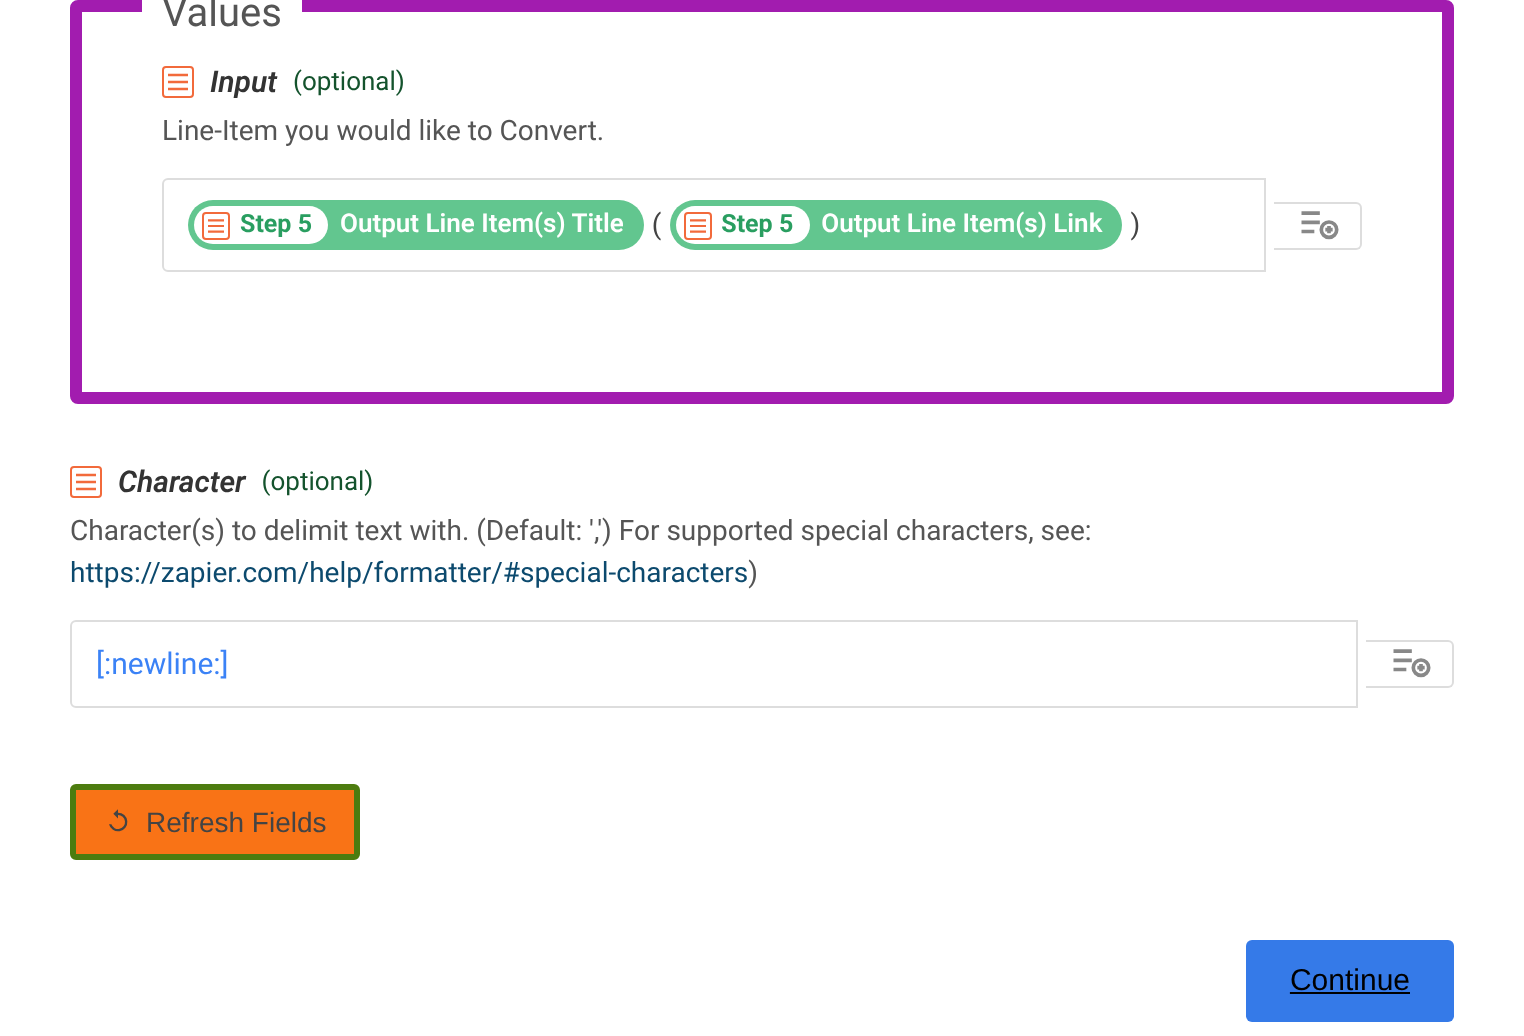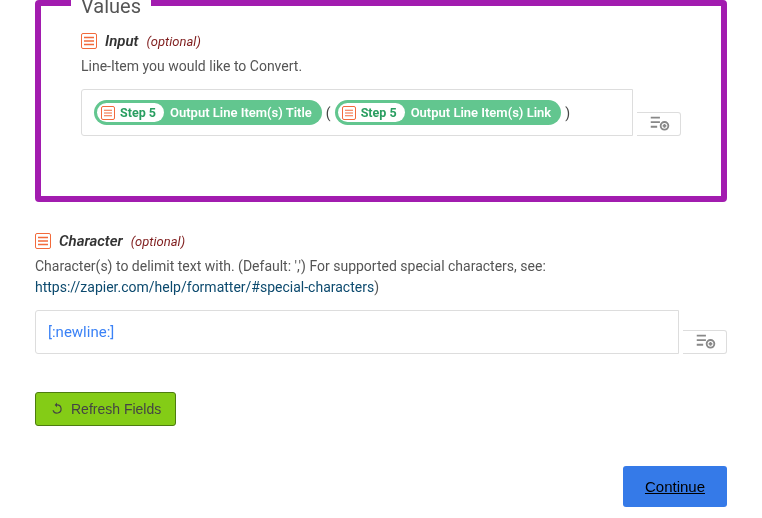--- a/index.html
+++ b/index.html
@@ -35,25 +35,25 @@
 
   .field-label-row { display: flex; align-items: center; gap: 8px; margin-bottom: 6px; }
   .array-icon {
     width: 16px; height: 16px; border: 1px solid #f26a3b; border-radius: 2px;
     display: inline-flex; align-items: center; justify-content: center;
     color: #f26a3b;
     flex-shrink: 0;
   }
   .array-icon svg { width: 10px; height: 10px; }
   .field-title { font-weight: 600; color: #333; font-size: 15px; font-style: italic; }
-  .optional { color: #7f1d1d; font-size: 13px; font-weight: 400; font-style: italic; }
+  .optional { color: #14532d; font-size: 13px; font-weight: 400; }
   .field-desc { color: #555; font-size: 14px; margin-bottom: 12px; line-height: 1.5; }
   .field-desc a { color: #0c4a6e; text-decoration: none; }
 
-  .input-row { display: flex; gap: 4px; align-items: flex-end; }
+  .input-row { display: flex; gap: 4px; align-items: center; }
   .input-box {
     flex: 1; border: 1px solid #ddd; border-radius: 3px 0 0 3px;
     padding: 10px 12px; min-height: 44px;
     display: flex; align-items: center; flex-wrap: wrap;
     background: #fff;
   }
   .input-addon {
     width: 44px; border: 1px solid #ddd; border-left: none;
     border-radius: 0 3px 3px 0;
     display: inline-flex; align-items: center; justify-content: center;
@@ -78,21 +78,21 @@
     display: inline-flex; align-items: center; justify-content: center;
     color: #f26a3b;
   }
   .mini-array-icon svg { width: 8px; height: 8px; }
   .pill-step { color: #299e60; font-weight: 700; }
   .paren { padding: 0 4px; color: #444; }
 
   .plain-value { color: #3b82f6; font-size: 15px; }
 
   .refresh-btn {
-    border: 1px solid #4d7c0f; background: #84cc16; border-radius: 3px;
+    border: 3px solid #4d7c0f; background: #f97316; border-radius: 3px;
     padding: 8px 14px; font-size: 14px; color: #444; cursor: pointer;
     display: inline-flex; align-items: center; gap: 7px;
     margin-top: 18px;
   }
   .refresh-btn svg { width: 14px; height: 14px; }
 
   .footer { display: flex; justify-content: flex-end; margin-top: 40px; }
   .continue-btn {
     background: #357ae8; color: #000000; border: none; border-radius: 3px;
     padding: 12px 22px; font-size: 15px; cursor: pointer; text-decoration: underline;

